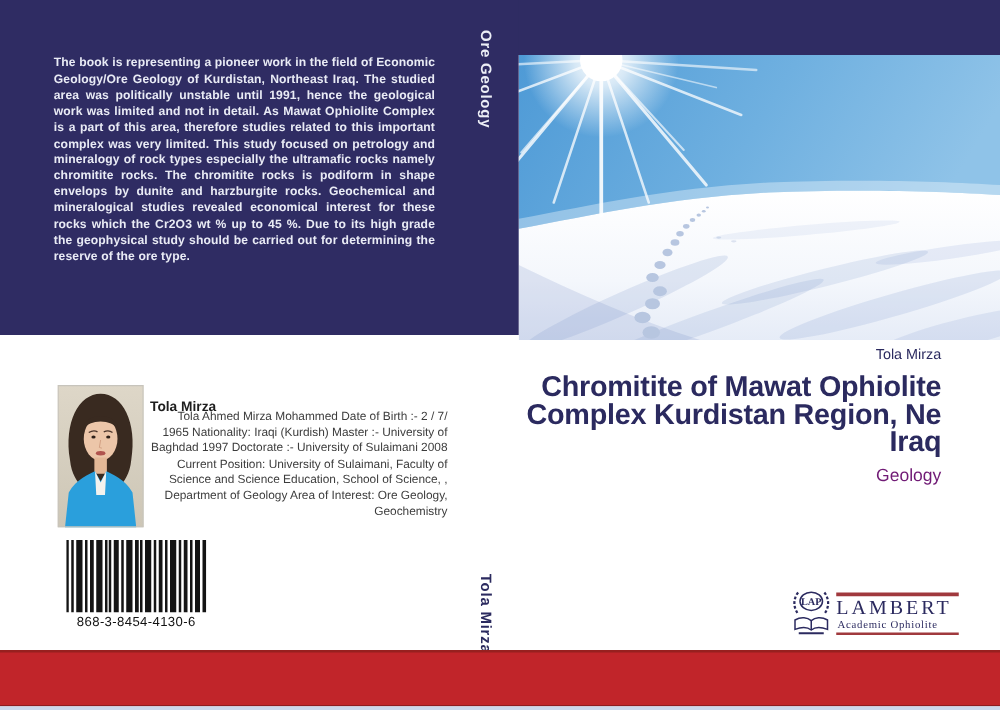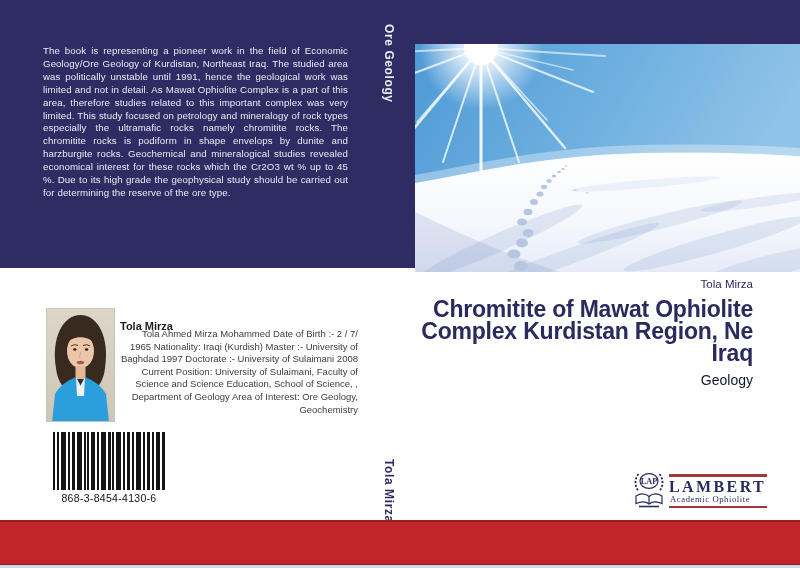--- a/index.html
+++ b/index.html
@@ -7,61 +7,61 @@
     position:relative; width:800px; height:568px; overflow:hidden;
     background:#ffffff; font-family:"Liberation Sans", sans-serif;
   }
   
   .navy-top   { position:absolute; left:0; top:0; width:800px; height:44px; background:#2f2c63; }
   .navy-back  { position:absolute; left:0; top:0; width:415px; height:268px; background:#2f2c63; }
   
   .back-desc {
     position:absolute; left:43px; top:45px; width:305px;
     color:#e9ebf5; font-size:9.7px; line-height:12.9px;
-    text-align:justify; font-weight:400; letter-spacing:0.1px;
+    text-align:justify; font-weight:700; letter-spacing:0.1px;
   }
   
   .spine-vert {
     position:absolute; writing-mode:vertical-rl;
     font-weight:bold; font-size:12px; letter-spacing:0.6px; white-space:nowrap;
   }
   .spine-title  { left:382px; top:24px;  color:#eceef6; }
   .spine-author { left:382px; top:459px; color:#2b2a5f; }
   
   .front-photo { position:absolute; left:415px; top:44px; width:385px; height:228px; }
   .front-photo svg { display:block; }
   
   .front-author   { position:absolute; right:47px; top:278px; font-size:11.5px; color:#2b2a5f; }
   .front-title    {
     position:absolute; right:47px; top:298px; width:334px;
     font-size:23px; font-weight:bold; line-height:22px; letter-spacing:-0.2px;
     color:#2b2a5f; text-align:right;
   }
-  .front-subtitle { position:absolute; right:47px; top:372px; font-size:14px; color:#0f172a; }
+  .front-subtitle { position:absolute; right:47px; top:372px; font-size:14px; color:#701a75; }
   
   .author-photo { position:absolute; left:46px; top:308px; width:69px; height:114px; }
   .bio-name {
     position:absolute; left:120px; top:320px;
     font-size:11px; font-weight:bold; color:#1e1e1e;
   }
   .bio-text {
     position:absolute; left:120px; top:328px; width:238px;
     font-size:9.5px; line-height:12.6px; color:#3c3c3c;text-align:right;
   }
   
   .barcode { position:absolute; left:53px; top:432px; width:112px; }
   .barcode svg { display:block; }
   .isbn { margin-top:2px; text-align:center; font-size:10.5px; color:#121212; letter-spacing:0.3px; }
   
   .logo { position:absolute; left:633px; top:470px; display:flex; align-items:center; }
   .logo-emblem { width:32px; height:42px; }
   .logo-text { margin-left:4px; width:98px; }
   .logo-rule { height:2.5px; background:#a0393d; }
   .logo-name {
-    font-family:"Liberation Serif", serif; font-weight:bold;
+    font-family:"Liberation Serif", serif; font-weight:normal;
     font-size:16px; letter-spacing:2.4px; color:#2b2a5f;
     line-height:16px; margin:2px 0 0 0; white-space:nowrap;
   }
   .logo-tagline {
     font-family:"Liberation Serif", serif;
     font-size:8.6px; letter-spacing:0.6px; color:#2b2a5f;
     line-height:9px; margin:0 0 2px 1px; white-space:nowrap;
   }
   
   .red-bar {

